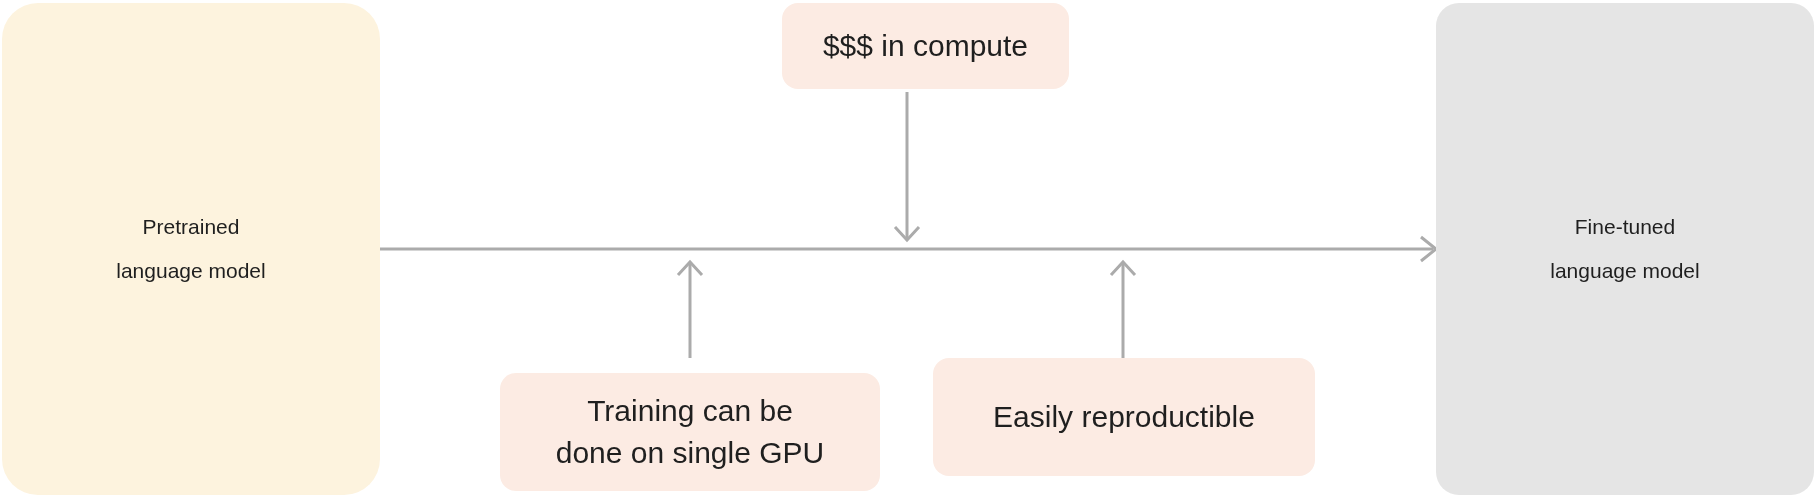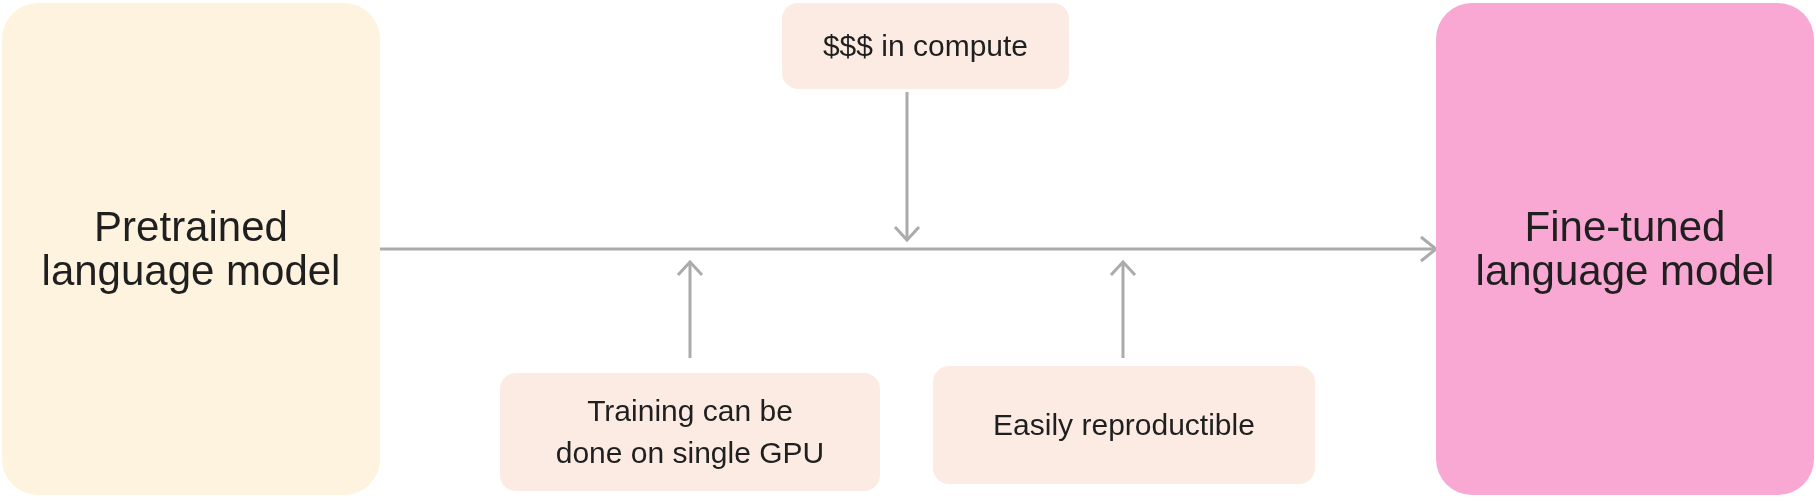--- a/index.html
+++ b/index.html
@@ -33,21 +33,21 @@
   }
   .label {
     white-space: pre-line;
     text-align: center;
   }
   .node {
     width: 378px;
     height: 492px;
     top: 3px;
     border-radius: 36px;
-    font-size: 42px;
+    font-size: 21px;
     line-height: 44px;
   }
   .node-pretrained { left: 2px; }
   .node-finetuned  { left: 1436px; }
   .callout {
     border-radius: 16px;
     font-size: 30px;
     line-height: 42px;
   }
   .callout-compute {
@@ -58,21 +58,21 @@
     margin-left: 19px;
   }
   .callout-gpu {
     left: 500px;
     top: 373px;
     width: 380px;
     height: 118px;
   }
   .callout-repro {
     left: 933px;
-    top: 366px;
+    top: 358px;
     width: 382px;
     height: 118px;
   }
 </style>
 </head>
 <body>
 
 <div class="canvas" style="color: rgb(31, 31, 31); background-color: rgb(255, 255, 255);">
 
   <svg class="arrows-layer" viewBox="0 0 1816 501" aria-hidden="true">
@@ -89,21 +89,21 @@
       <path d="M1123 264 V358"></path>
       <path d="M1111 275 L1123 262 L1135 275"></path>
     </g>
   </svg>
 
   <div class="node node-pretrained" style="background-color: rgb(253, 243, 222);">
     <span class="label">Pretrained
 language model</span>
   </div>
 
-  <div class="node node-finetuned" style="background-color: #f9a8d4;">
+  <div class="node node-finetuned" style="background-color: #e5e5e5; border-radius: 23px;">
     <span class="label">Fine-tuned
 language model</span>
   </div>
 
   <div class="callout callout-compute" style="background-color: rgb(252, 235, 227);">
     <span class="label">$$$ in compute</span>
   </div>
 
   <div class="callout callout-gpu" style="background-color: rgb(252, 235, 227); align-items: center;">
     <span class="label">Training can be

